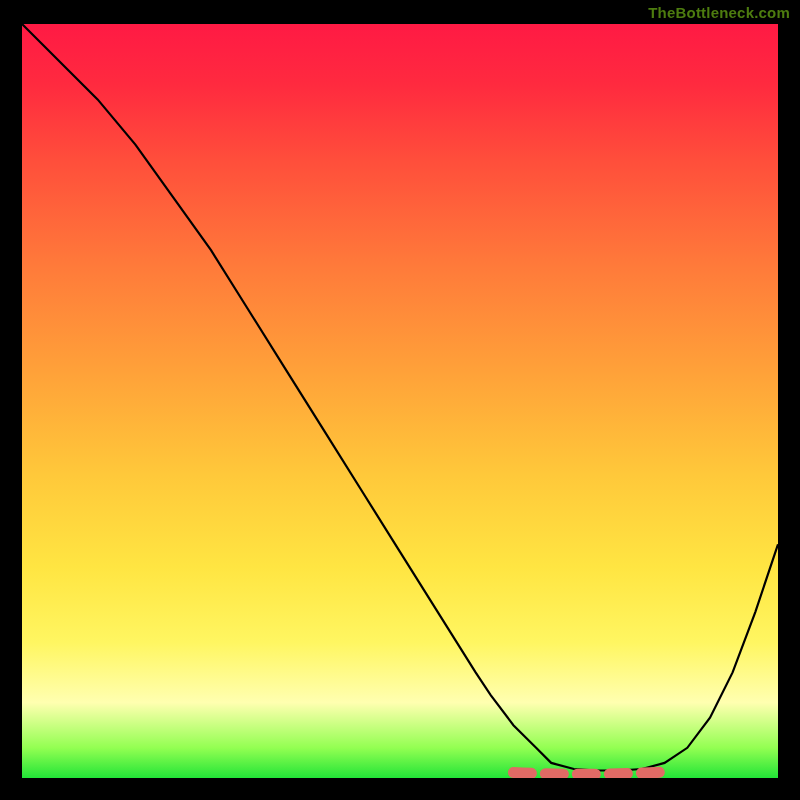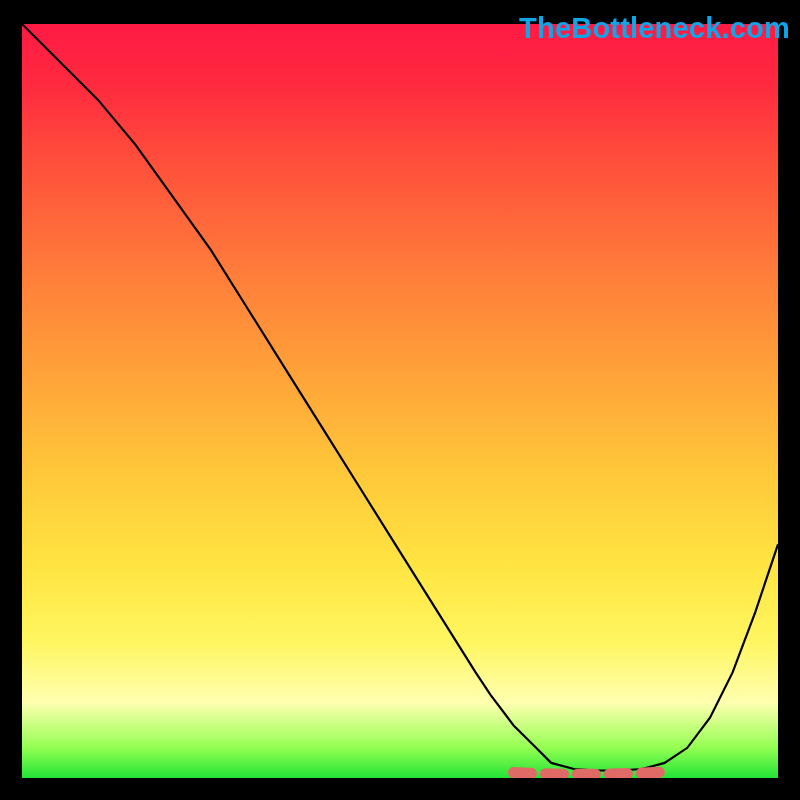--- a/index.html
+++ b/index.html
@@ -27,25 +27,24 @@
       #ffe542 72%,
       #fff661 82%,
       #ffffb0 90%,
       #93ff52 96%,
       #22e437 100%);
   }
   .watermark {
     position: absolute;
     top: 4px;
     right: 10px;
-    color: #0ea5e9;
-    font-size: 29px;
+    color: #4d7c0f;
+    font-size: 15px;
     font-weight: 600;
     letter-spacing: 0.2px;
-    margin-top: 8px;
   }
   svg.curve {
     position: absolute;
     left: 0;
     top: 0;
     width: 756px;
     height: 754px;
   }
   .curve-line {
     fill: none;

